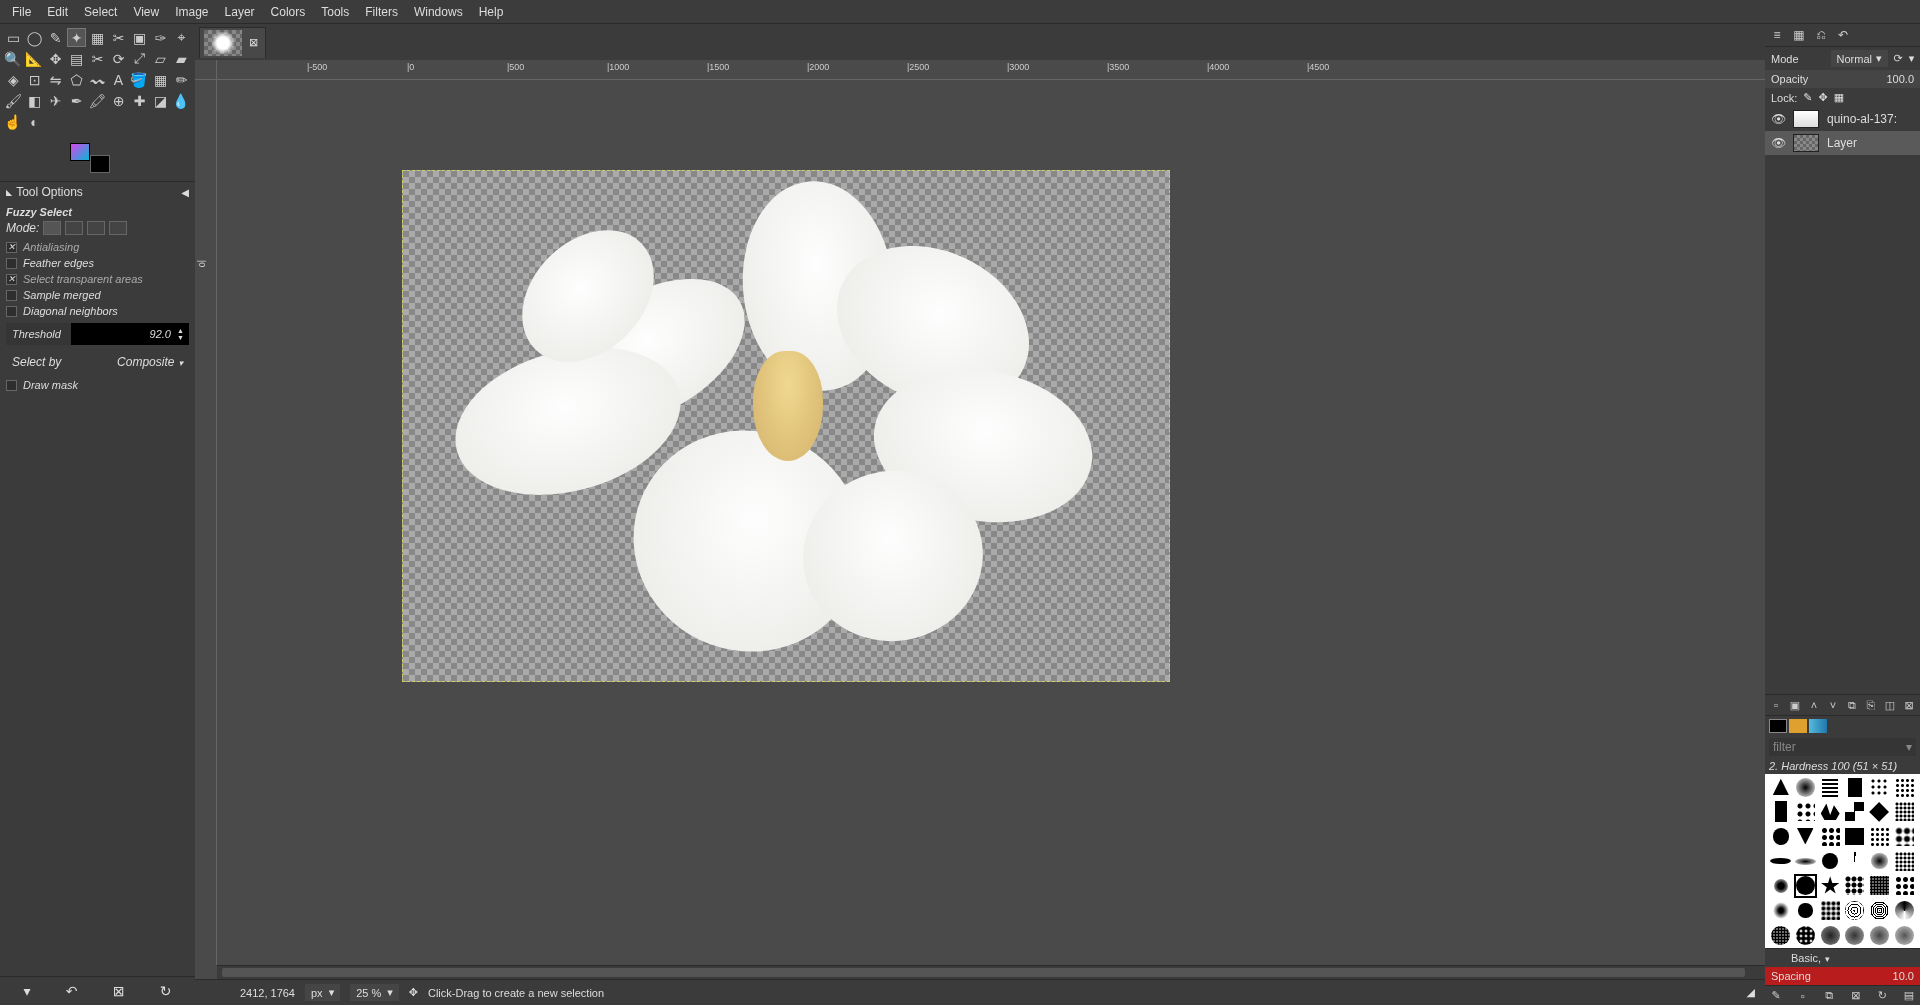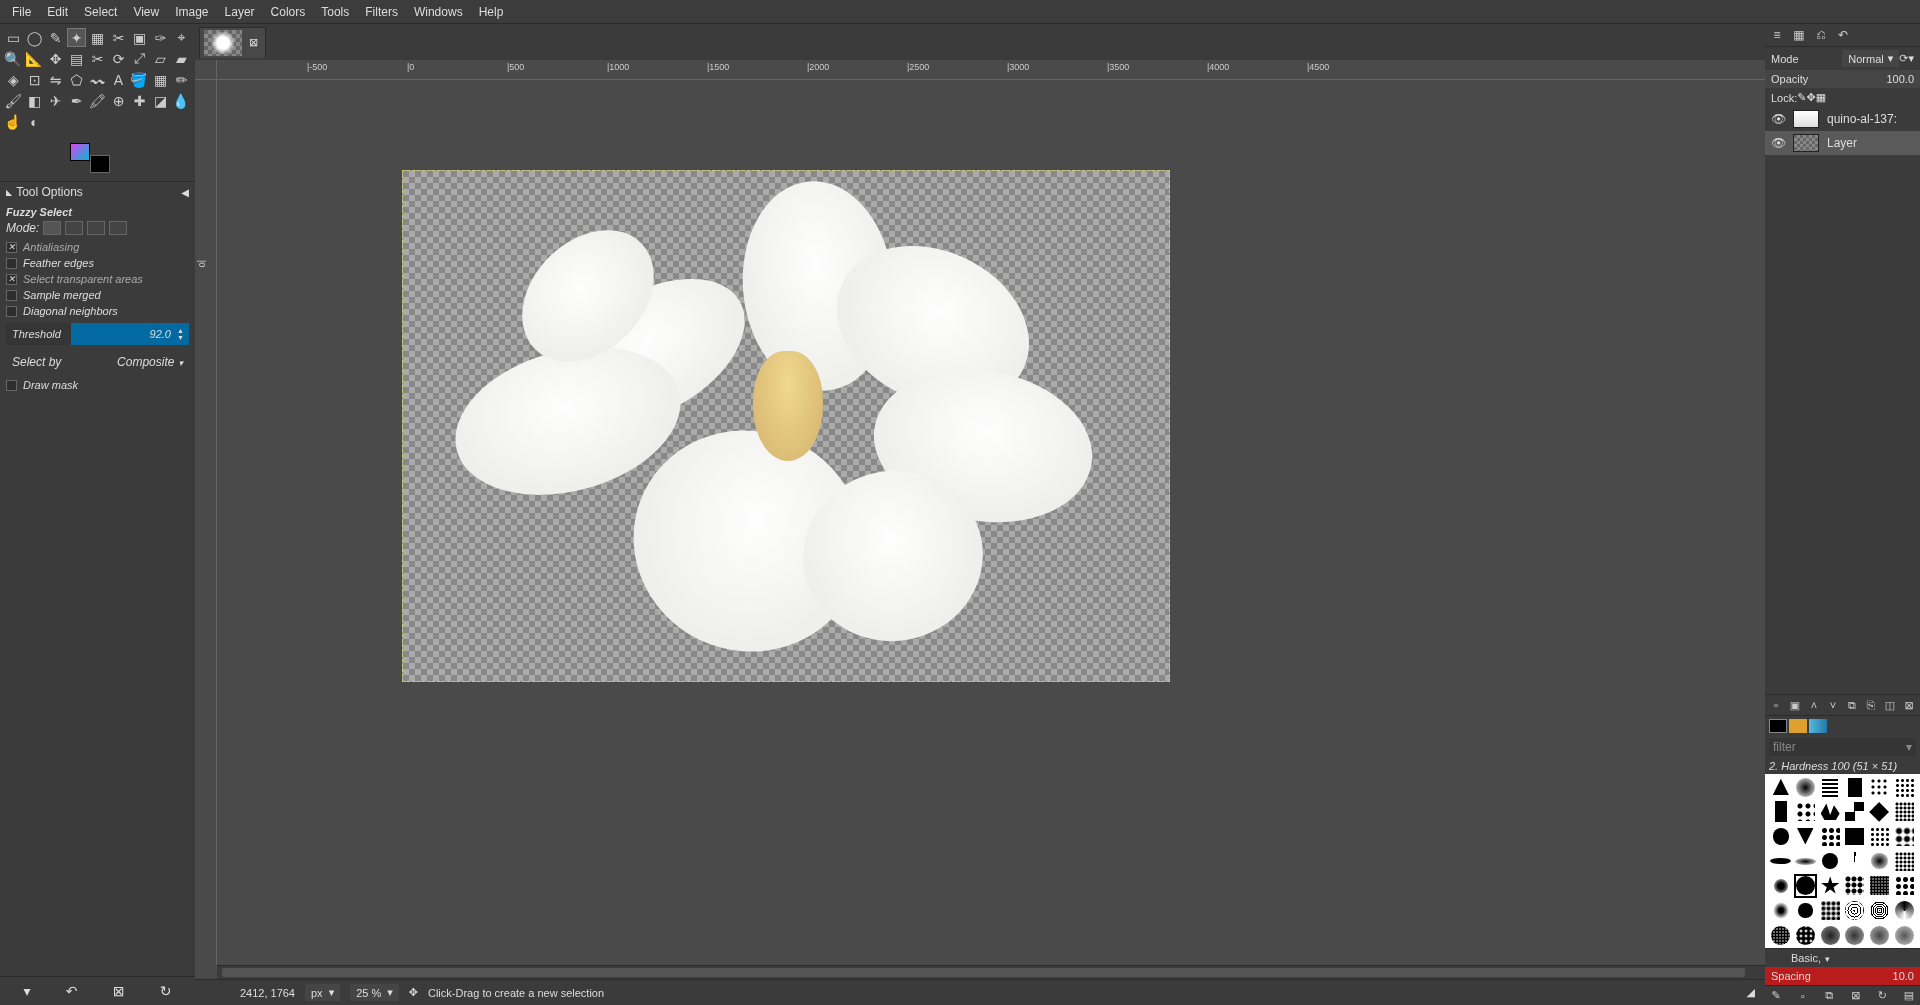--- a/index.html
+++ b/index.html
@@ -28,21 +28,21 @@
 .tool-options-header { background: #3b3b3b; padding: 3px 6px; display: flex; align-items: center; border-top: 1px solid #2a2a2a; }
 .tool-options-header .close-x { margin-left: auto; font-size: 10px; }
 .tool-options-header .tri { font-size: 8px; margin-right: 4px; }
 .tool-options-body { padding: 4px 6px; flex: 1; font-style: italic; }
 .fuzzy-title { font-weight: bold; margin-bottom: 3px; font-size: 11px; }
 .mode-row { display: flex; align-items: center; gap: 4px; margin-bottom: 6px; }
 .mode-row .mode-box { width: 18px; height: 14px; border: 1px solid #666; background: #444; }
 .opt-row { display: flex; align-items: center; gap: 6px; margin-bottom: 4px; font-size: 11px; color: #aaa; }
 .opt-row.enabled { color: #ddd; }
 .checkbox { width: 11px; height: 11px; background: #2e2e2e; border: 1px solid #666; display: flex; align-items: center; justify-content: center; font-size: 9px; color: #ddd; }
-.threshold-row { display: flex; align-items: center; background: #0369a1; margin: 6px 0; height: 22px; }
+.threshold-row { display: flex; align-items: center; background: #000000; margin: 6px 0; height: 22px; }
 .threshold-row .label { padding: 0 6px; flex: 1; font-size: 11px; background: #353535; height: 100%; display: flex; align-items: center; width: 65px; flex: none;}
 .threshold-row .val { padding: 0 6px; font-size: 11px; }
 .threshold-row .spin { width: 12px; display: flex; flex-direction: column; font-size: 7px; }
 .selectby-row { display: flex; align-items: center; justify-content: space-between; background: #3b3b3b; padding: 4px 6px; margin: 6px 0; }
 .left-bottom { margin-top: auto; display: flex; justify-content: space-around; padding: 6px; border-top: 1px solid #2a2a2a; }
 .left-bottom div { font-size: 14px; }
 
 
 .tab-bar { height: 36px; display: flex; align-items: center; padding: 3px 4px; gap: 2px; background: #3b3b3b; }
 .tab { display: flex; align-items: center; gap: 4px; padding: 2px 4px; background: #484848; border: 1px solid #2a2a2a; border-bottom: none; }
@@ -67,21 +67,21 @@
 .petal { position: absolute; background: radial-gradient(ellipse at 50% 40%, #fefefe, #e8e8e4); border-radius: 50%; }
 .center-bud { position: absolute; left: 300px; top: 150px; width: 70px; height: 110px; background: radial-gradient(ellipse at 50% 30%, #f0d890, #d4b26a); border-radius: 45% 45% 50% 50%; }
 
 
 .statusbar { height: 26px; background: #3b3b3b; border-top: 1px solid #2a2a2a; display: flex; align-items: center; gap: 10px; padding: 0 10px; font-size: 11px; }
 .statusbar .dd { background: #454545; padding: 2px 6px; display: flex; align-items: center; gap: 6px; }
 
 
 .rp-toprow { display: flex; gap: 6px; padding: 4px; justify-content: flex-start; border-bottom:1px solid #2a2a2a;}
 .rp-toprow div { width: 16px; height: 14px; color:#ccc; display:flex;align-items:center;justify-content:center;font-size:12px;}
-.rp-row { display: flex; align-items: center; padding: 3px 6px; font-size: 11px; }
+.rp-row { display: flex; align-items: center; padding: 3px 6px; gap: 6px; font-size: 11px; }
 .rp-row .grow { flex:1;margin-left:20px; }
 .rp-row .field { background:#454545; padding:2px 6px; display:flex; align-items:center; gap:4px;}
 .layers-list { flex: 0 0 auto; }
 .layer-row { display: flex; align-items: center; gap: 8px; padding: 3px 6px; }
 .layer-row .eye { width: 14px; font-size: 12px; }
 .layer-row .lthumb { width: 26px; height: 18px; background: #666; background-image: repeating-conic-gradient(#888 0 25%, #666 0 50%); background-size: 6px 6px; border:1px solid #222;}
 .layer-row.sel { background:#5a5a5a; }
 .layer-spacer { flex: 1; }
 .layer-btns { display: flex; gap: 4px; padding: 3px 4px; border-top:1px solid #2a2a2a; justify-content: space-between; }
 .layer-btns div { width: 14px; height: 14px; font-size: 11px; display:flex;align-items:center;justify-content:center;color:#ccc;}

